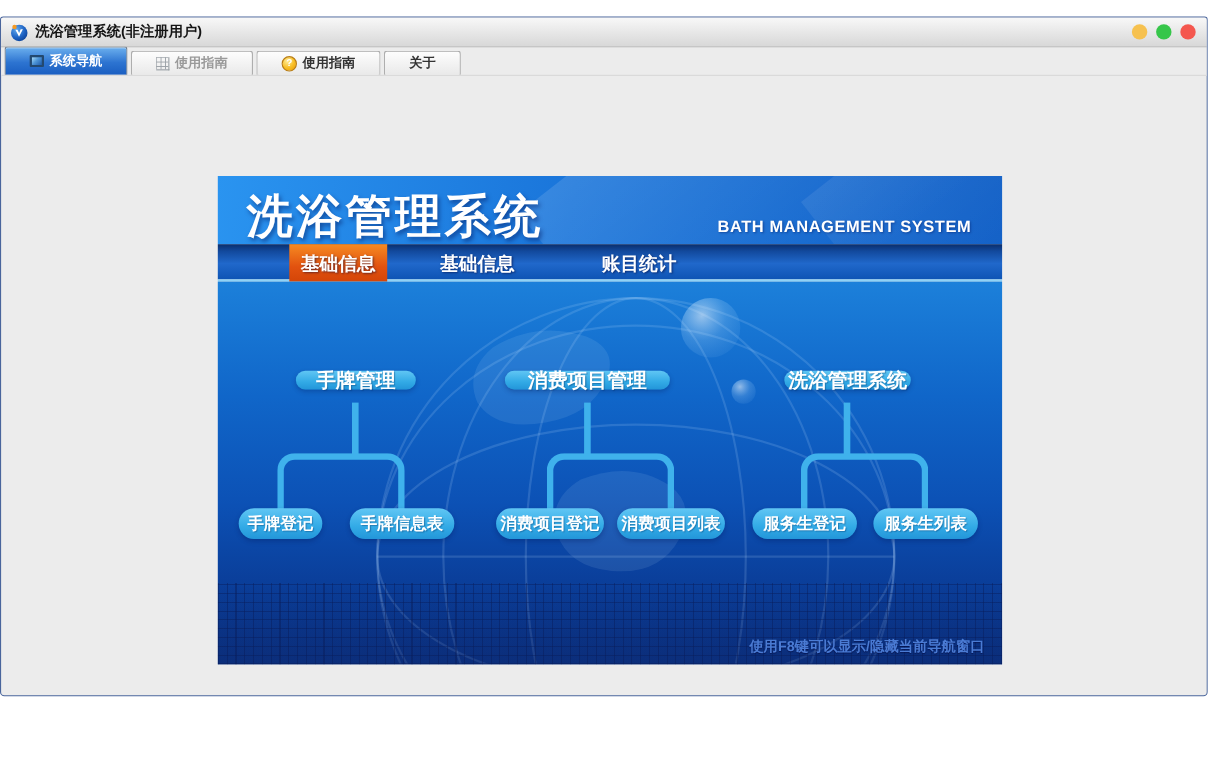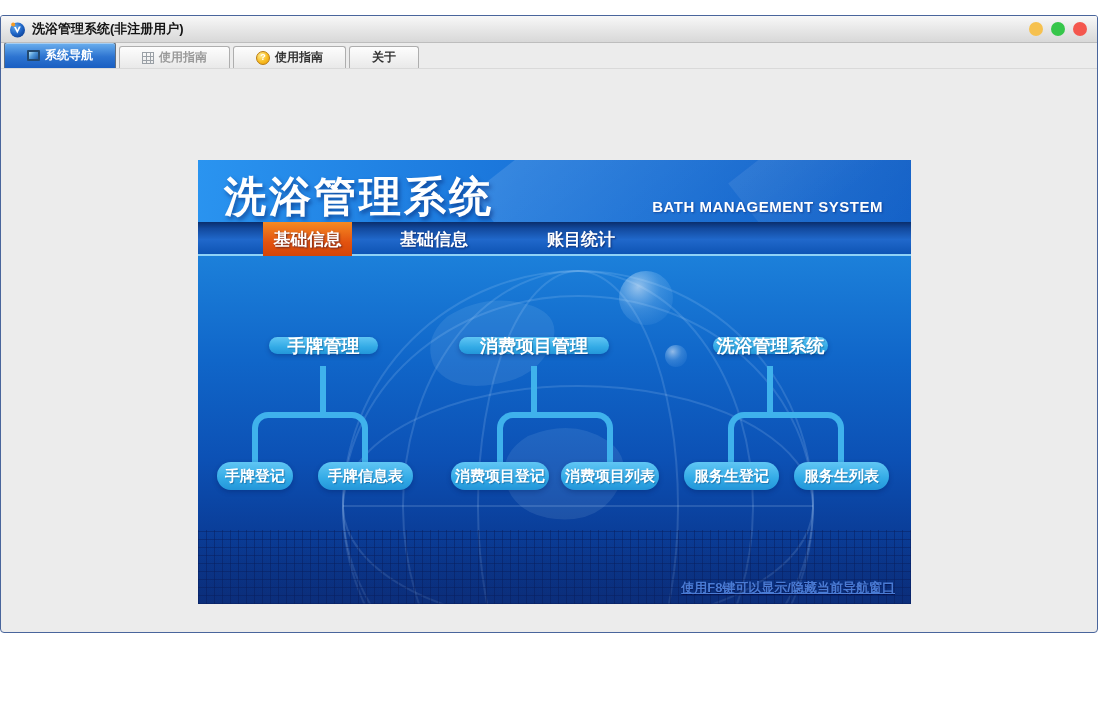--- a/index.html
+++ b/index.html
@@ -67,21 +67,21 @@
 
   .tree-area { position:relative; height:348px; overflow:hidden;
                background:linear-gradient(180deg,#1c80da 0%,#1066c9 30%,#0c51b5 58%,#0a3d98 80%,#082e7c 100%); }
   .deco { position:absolute; left:0; top:0; width:713px; height:348px; pointer-events:none; }
   .tiles { position:absolute; left:0; right:0; bottom:0; height:74px; pointer-events:none;
            background:
              repeating-linear-gradient(0deg, rgba(8,28,90,.45) 0 1px, rgba(0,0,0,0) 1px 8px),
              repeating-linear-gradient(90deg, rgba(8,28,90,.45) 0 1px, rgba(0,0,0,0) 1px 8px),
              linear-gradient(180deg, rgba(20,60,150,0) 0%, rgba(16,45,120,.4) 100%); }
   .footer-hint { position:absolute; right:16px; bottom:7px; font-size:13px; font-weight:bold;
-                 color:#4a7bd4; text-shadow:0 1px 1px rgba(0,0,50,.5);text-decoration:underline; }
+                 color:#4a7bd4; text-shadow:0 1px 1px rgba(0,0,50,.5); }
 
   
   .pill { position:absolute; display:flex; align-items:center; justify-content:center; color:#fff; font-weight:bold;
           background:linear-gradient(180deg,#60c6f4 0%,#32aae6 60%,#2396d9 100%);
           border-radius:16px; box-shadow:0 2px 5px rgba(0,20,80,.3); cursor:pointer; white-space:nowrap; }
   .parent-pill { top:81px; height:17px; font-size:18px; text-shadow:1px 1px 1px rgba(0,40,90,.35); }
   .child-pill  { top:206px; height:28px; font-size:15px; border-radius:14px; text-shadow:1px 1px 1px rgba(0,40,90,.35); }
 
   .pp0 { left:71px;  width:109px; }
   .pp1 { left:261px; width:150px; }

